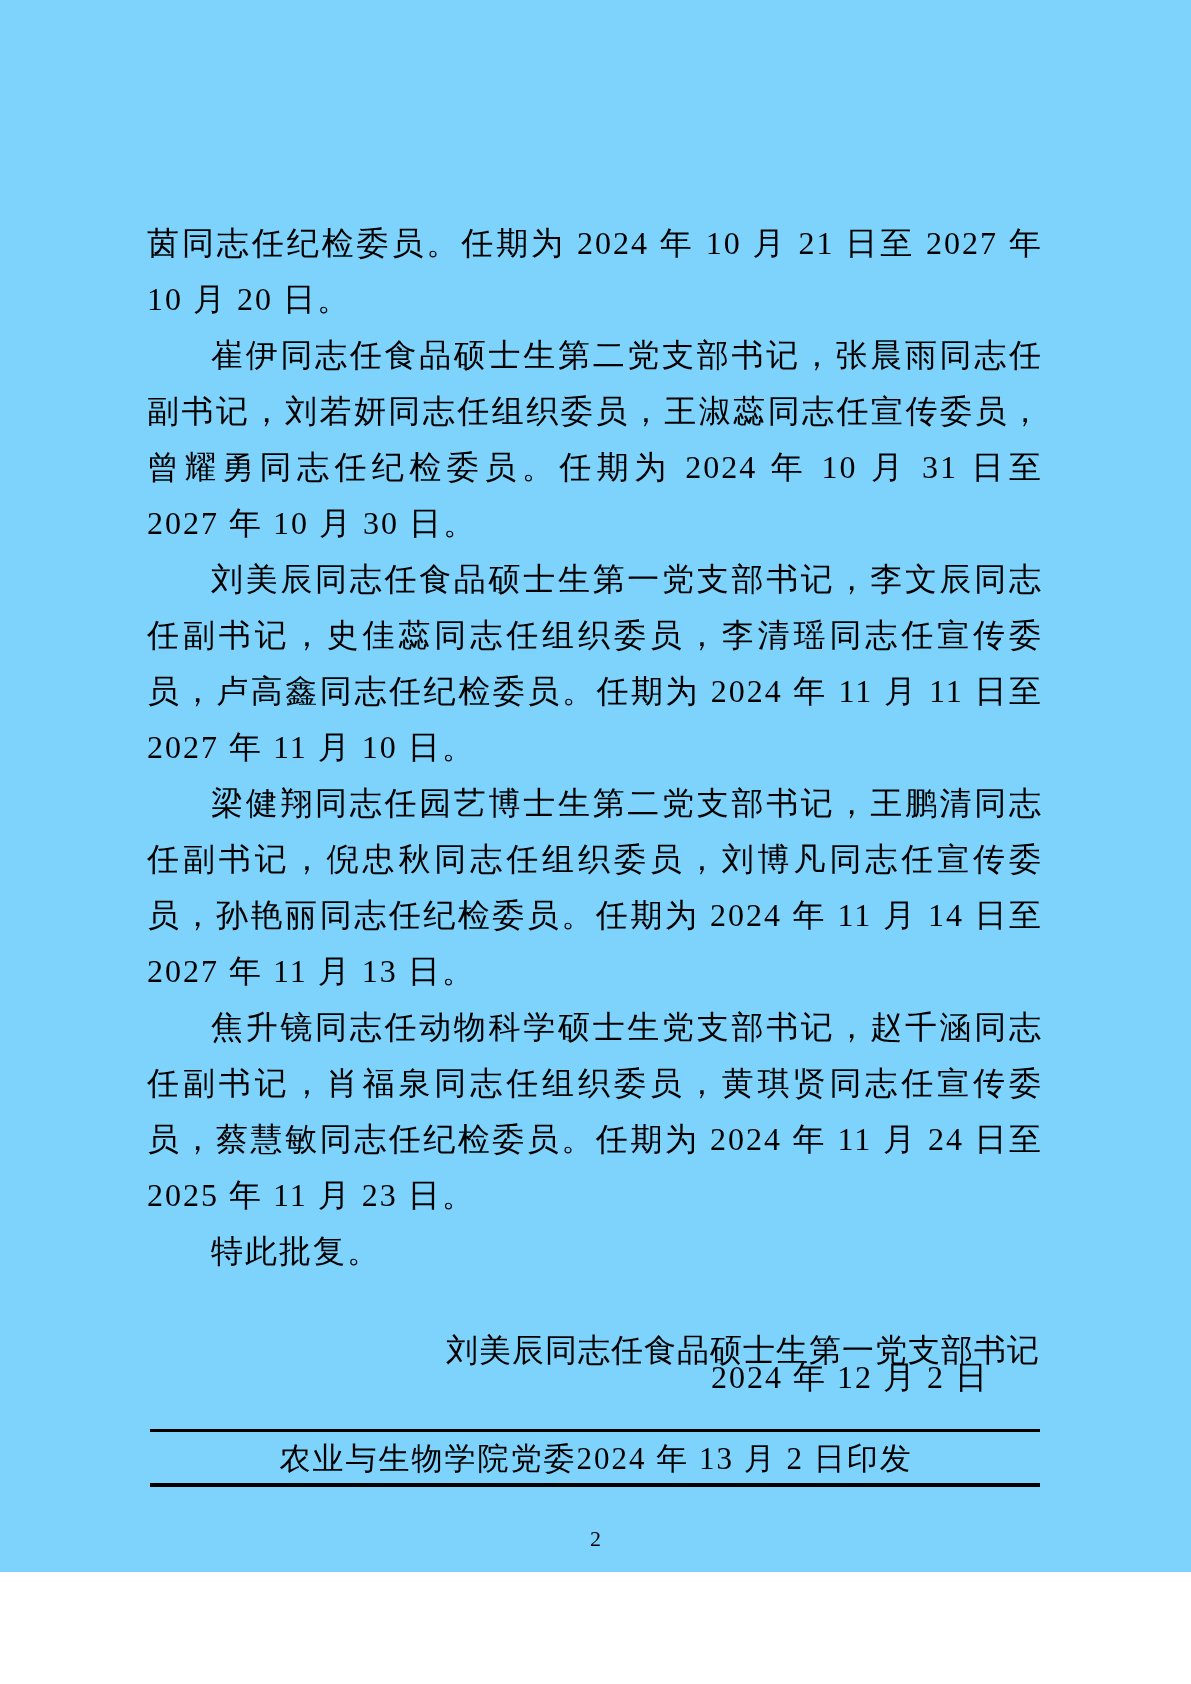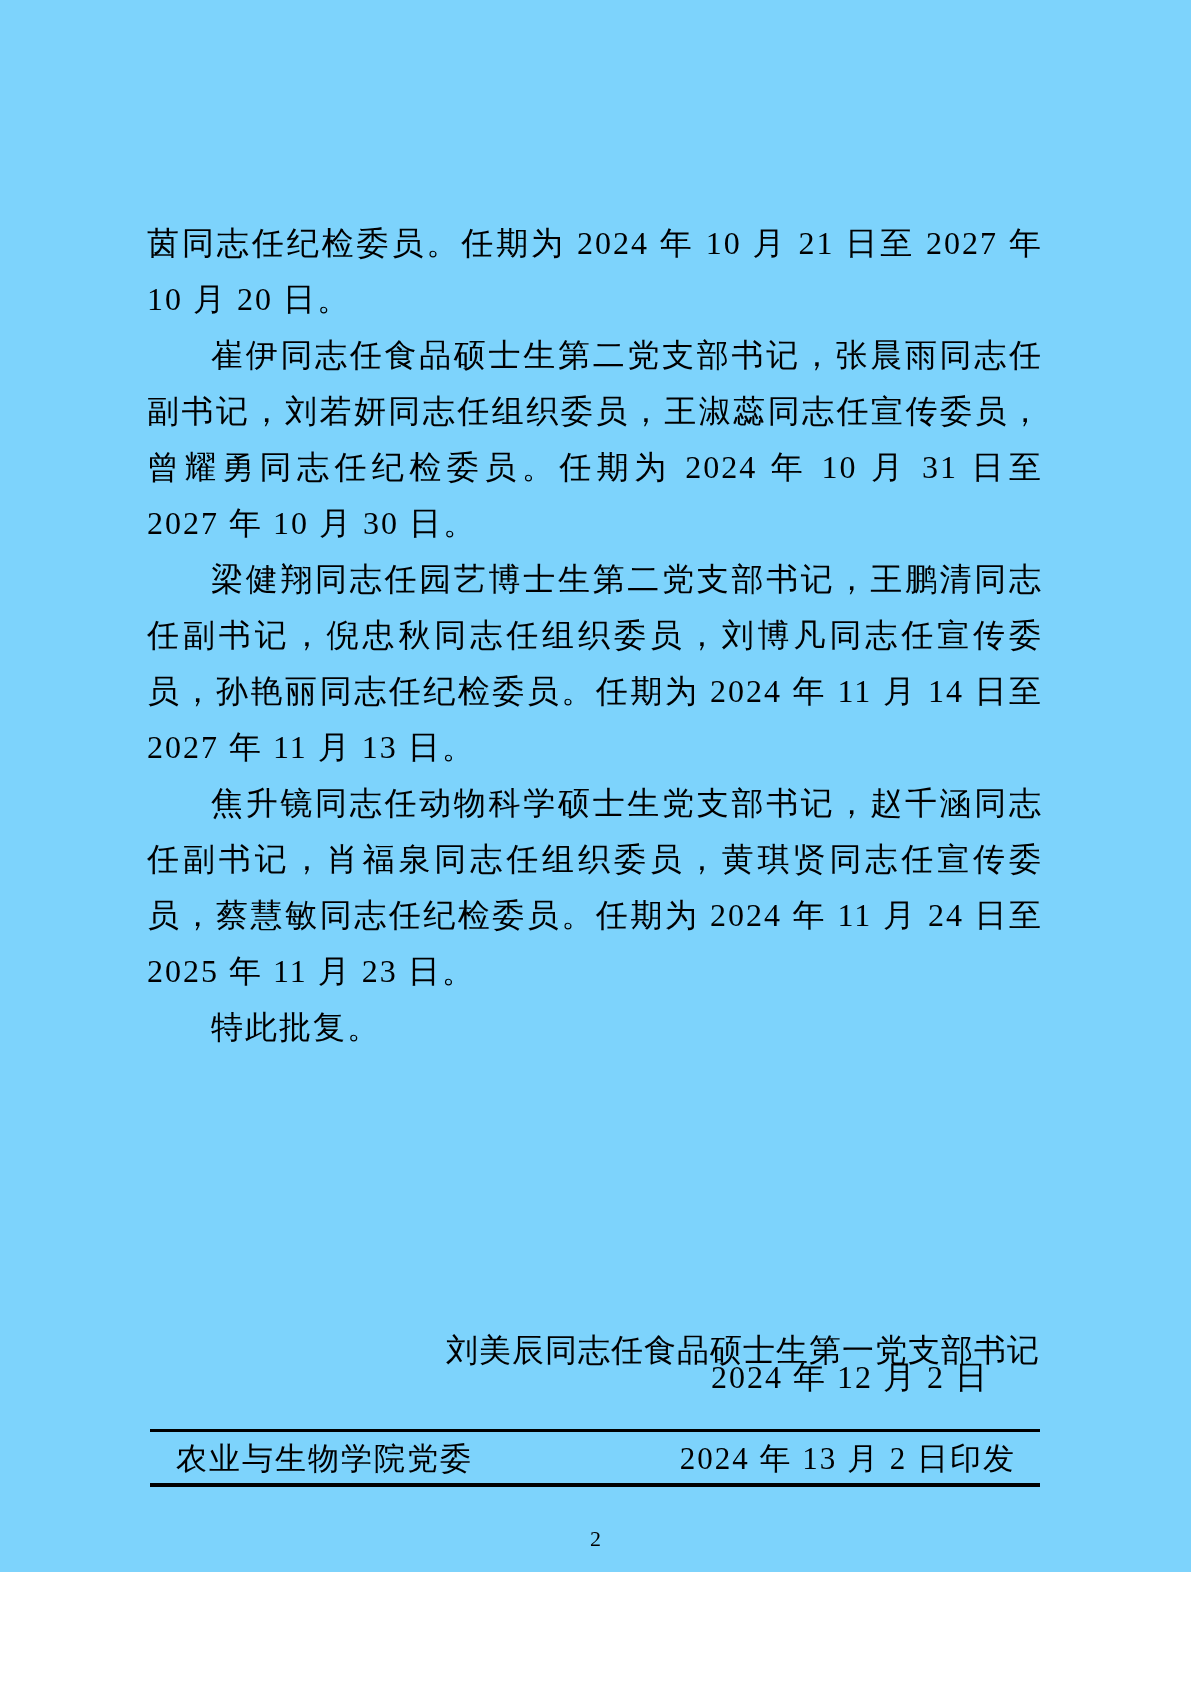--- a/index.html
+++ b/index.html
@@ -69,21 +69,21 @@
   }
   .footer-row {
     position: absolute;
     left: 150px;
     top: 1438px;
     width: 890px;
     height: 42px;
     font-size: 31px;
     letter-spacing: 2px;
     display: flex;
-    justify-content: space-between;
+    justify-content: center;
     align-items: center;
   }
   .footer-issuer {
     padding-left: 26px;
     white-space: nowrap;
   }
   .footer-print-date {
     padding-right: 24px;
     white-space: nowrap;
   }
@@ -98,20 +98,21 @@
 </style>
 </head>
 <body>
 
 <div class="page">
 
   <div class="doc-body">
 
   <p class="">茵同志任纪检委员。任期为 2024 年 10 月 21 日至 2027 年 10 月 20 日。</p>
       <p class="indent">崔伊同志任食品硕士生第二党支部书记，张晨雨同志任副书记，刘若妍同志任组织委员，王淑蕊同志任宣传委员，曾耀勇同志任纪检委员。任期为 2024 年 10 月 31 日至 2027 年 10 月 30 日。</p>
+      <p class="indent">刘美辰同志任食品硕士生第一党支部书记，李文辰同志任副书记，史佳蕊同志任组织委员，李清瑶同志任宣传委员，卢高鑫同志任纪检委员。任期为 2024 年 11 月 11 日至 2027 年 11 月 10 日。</p>
       <p class="indent">梁健翔同志任园艺博士生第二党支部书记，王鹏清同志任副书记，倪忠秋同志任组织委员，刘博凡同志任宣传委员，孙艳丽同志任纪检委员。任期为 2024 年 11 月 14 日至 2027 年 11 月 13 日。</p>
       <p class="indent">焦升镜同志任动物科学硕士生党支部书记，赵千涵同志任副书记，肖福泉同志任组织委员，黄琪贤同志任宣传委员，蔡慧敏同志任纪检委员。任期为 2024 年 11 月 24 日至 2025 年 11 月 23 日。</p>
       <p class="indent">特此批复。</p>
     </div>
 
   <div class="signature">刘美辰同志任食品硕士生第一党支部书记</div>
 
   <div class="signature-date">2024 年 12 月 2 日</div>
 
   <div class="footer-rule-top"></div>

